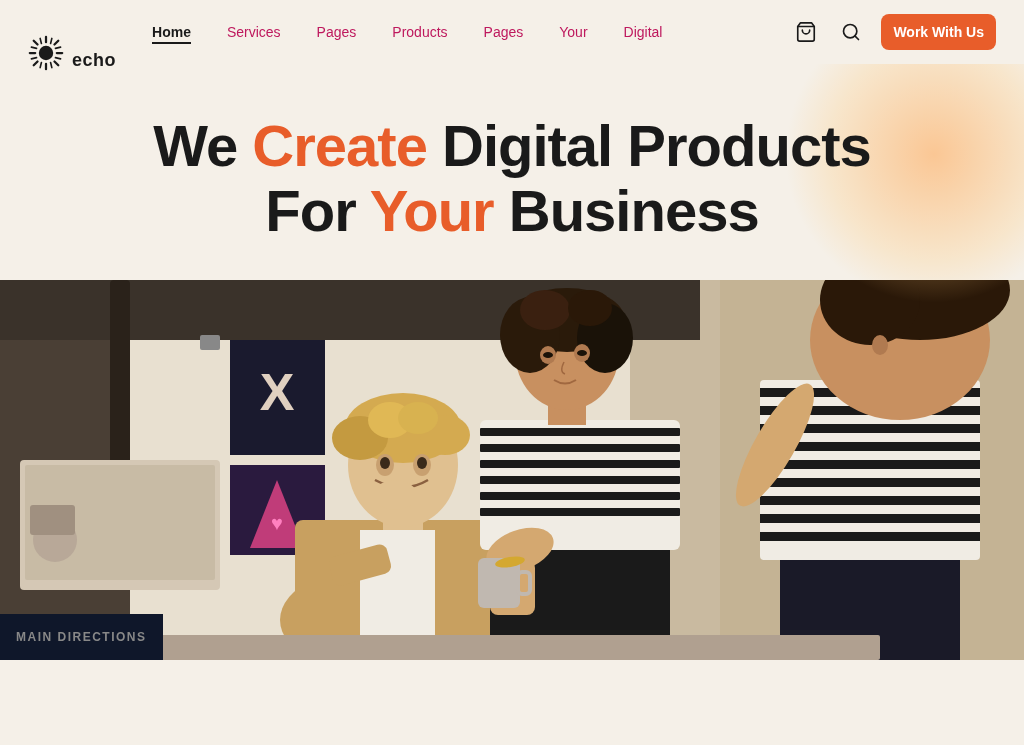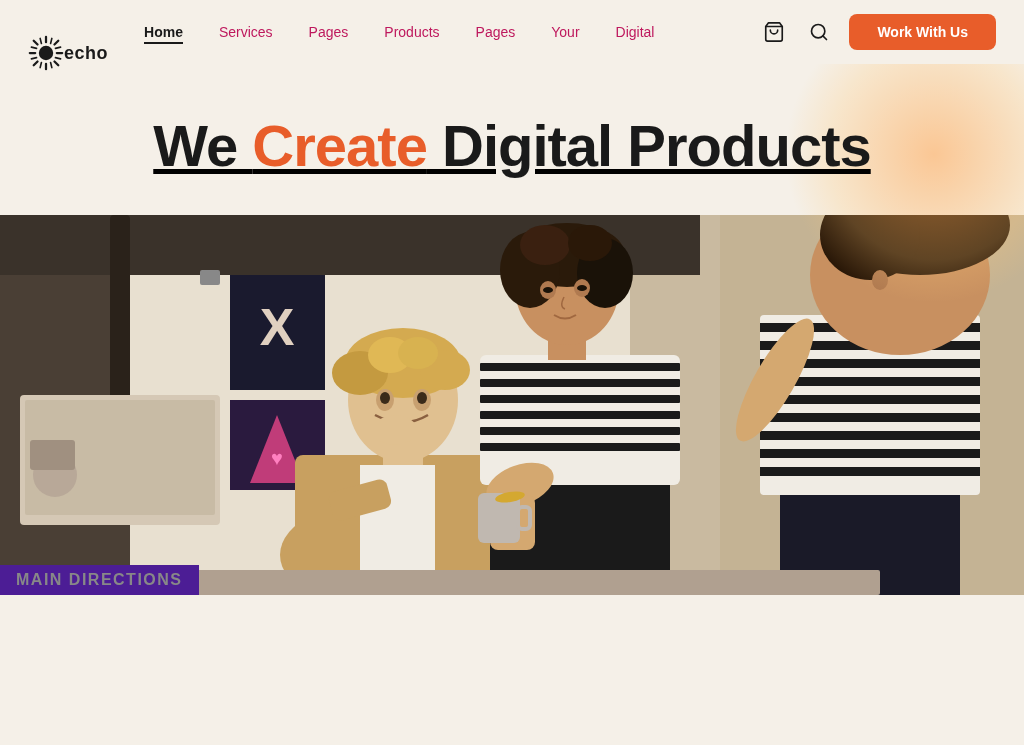--- a/index.html
+++ b/index.html
@@ -25,22 +25,22 @@
     }
 
     .navbar-left {
       display: flex;
       align-items: center;
       gap: 36px;
     }
 
     .logo-wrapper {
       display: flex;
-      align-items: center;
-      gap: 0;
+      align-items: flex-end;
+      gap: 8px;
       cursor: pointer;
       margin-top: 42px;
     }
 
     .logo-icon {
       width: 36px;
       height: 36px;
     }
 
     .logo-text {
@@ -87,34 +87,33 @@
       color: #1a1a1a;
       font-size: 18px;
       padding: 4px;
     }
 
     .cta-button {
       background: #e85d2a;
       color: #fff;
       border: none;
       border-radius: 8px;
-      padding: 10px 28px;
+      padding: 10px 12px;
       font-size: 14px;
       font-weight: 600;
       cursor: pointer;
       white-space: nowrap;
     }
 
     
     .hero-section {
       position: relative;
       background: #f5f0e8;
       padding: 20px 0 0 0;
       overflow: hidden;
-      text-decoration: underline;
     }
 
     
     .hero-section::before {
       content: '';
       position: absolute;
       top: -60px;
       right: -60px;
       width: 300px;
       height: 300px;
@@ -154,27 +153,27 @@
       width: 100%;
       height: 100%;
       display: block;
     }
 
     
     .section-label {
       position: absolute;
       bottom: 0;
       left: 0;
-      padding: 6px 16px;
-      font-size: 16px;
+      padding: 16px 16px;
+      font-size: 12px;
       font-weight: 600;
       letter-spacing: 1.5px;
       color: #888;
       text-transform: uppercase;
-      background: #4c1d95;
+      background: #0f172a;
       z-index: 10;
     }
 
     
     .sun-svg { display: block; }
   </style>
 </head>
 <body>
 
 <nav class="navbar">
@@ -231,20 +230,23 @@
   </div>
 </nav>
 
 <section class="hero-section">
   <div class="hero-headline">
     <h1>
       <span>
         <span>We </span><span class="accent">Create</span><span> Digital Products</span>
       </span>
       <br>
+      <span>
+        <span>For </span><span class="accent">Your</span><span> Business</span>
+      </span>
     </h1>
   </div>
 
   <div class="hero-image-wrapper">
     <svg class="hero-image-canvas" viewBox="0 0 1024 380" xmlns="http://www.w3.org/2000/svg">
 
       <rect width="1024" height="380" fill="#d4c8b5"></rect>
 
       <rect x="0" y="0" width="1024" height="380" fill="#c9baa0"></rect>
 

